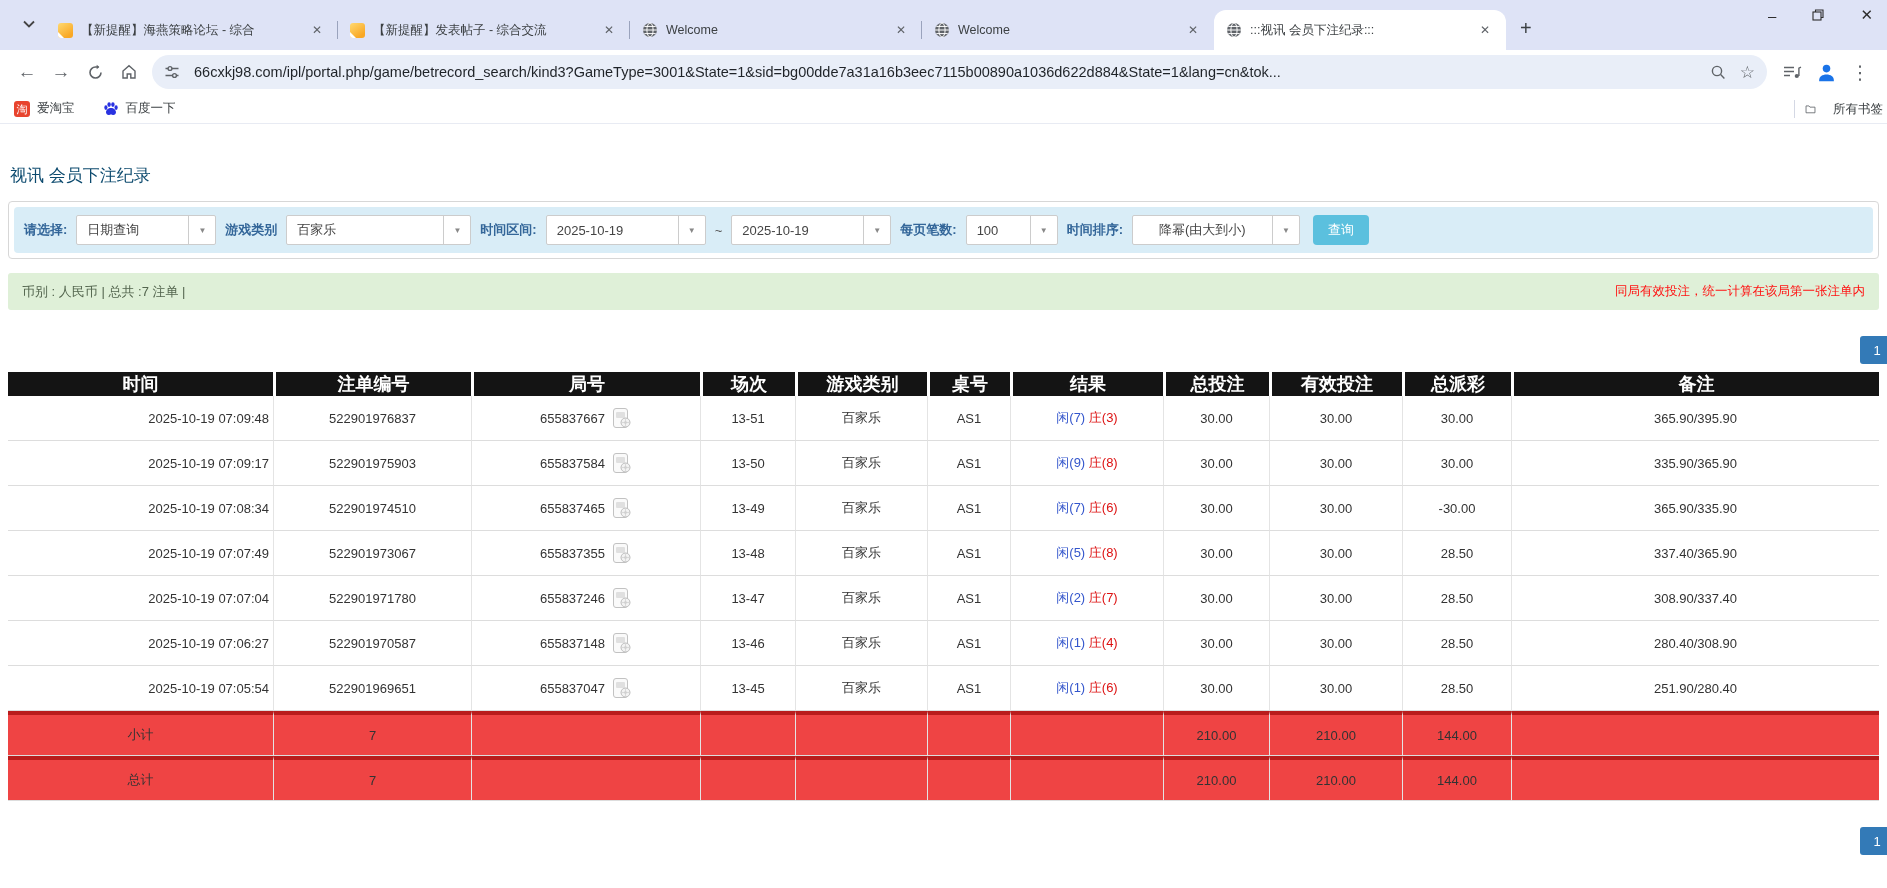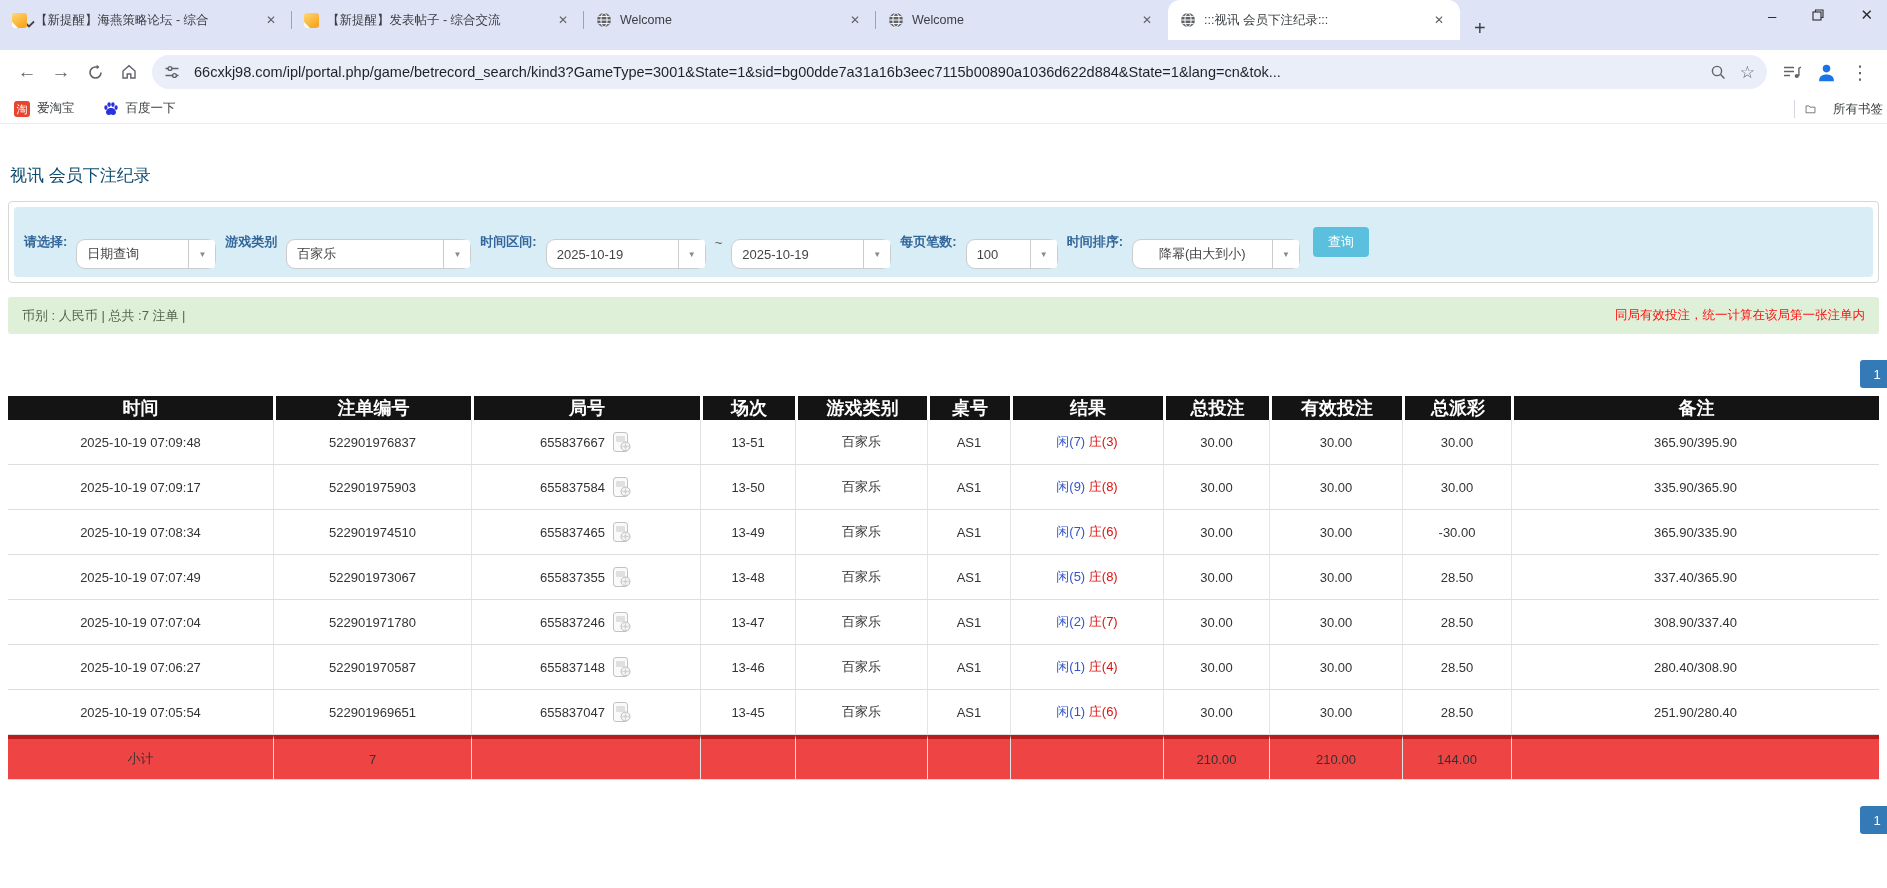--- a/index.html
+++ b/index.html
@@ -4,21 +4,21 @@
 <style>
   * { box-sizing: border-box; }
   html,body { margin:0; padding:0; }
   body {
     width:1887px; height:888px; overflow:hidden; background:#fff;
     font-family:"Liberation Sans", sans-serif; -webkit-font-smoothing:antialiased;
   }
   
   .tabstrip { height:50px; background:#dee3f6; position:relative; display:flex; align-items:flex-end; }
   .tab-search-btn { position:absolute; left:22px; top:15px; cursor:pointer; }
-  .tabs { display:flex; align-items:flex-start; height:100%; }
+  .tabs { display:flex; align-items:flex-end; height:100%; padding-left:46px; }
   .tab { width:292px; height:40px; display:flex; align-items:center; gap:8px; padding:0 12px;
          color:#3c4043; font-size:12.5px; position:relative; cursor:pointer; }
   .tab .sep { position:absolute; right:0; top:11px; width:1px; height:18px; background:#9aa3bd; }
   .tab.active { background:#fff; border-radius:12px 12px 0 0; z-index:2; }
   .tab-title { flex:1; white-space:nowrap; overflow:hidden; }
   .tab-close { font-size:12px; color:#5f6368; padding:1px 4px; border-radius:50%; flex:0 0 auto; }
   .note-fav { width:15px; height:15px; border-radius:3px; flex:0 0 auto; position:relative;
               background:linear-gradient(145deg,#ffd970 0%,#f9a825 80%); overflow:hidden; }
   .note-fav::after { content:''; position:absolute; left:0; bottom:0; border-style:solid;
               border-width:6px 0 0 6px; border-color:transparent transparent transparent #fff; }
@@ -46,22 +46,22 @@
 
   
   .page { padding:0 8px; }
   .page-title { margin:40px 0 14px 2px; font-size:17px; color:#0c4a6e; font-weight:400; }
 
   .filter-panel { border:1px solid #d7d7d7; border-radius:4px; padding:5px; }
   .filter-bar { background:#d9edf7; border-radius:4px; display:flex; align-items:center;
                 padding:8px 10px; gap:9px; font-size:13px; }
   .f-label { color:#336699; font-weight:700; white-space:nowrap; }
   .f-tilde { color:#555; }
-  .select { background:#fff; border:1px solid #ccc; border-radius:9px; height:30px;
-            display:flex; align-items:stretch; cursor:pointer;margin-top:24px; }
+  .select { background:#fff; border:1px solid #ccc; border-radius:2px; height:30px;
+            display:flex; align-items:stretch; cursor:pointer; }
   .select .val { display:flex; align-items:center; padding:0 10px; color:#444; flex:1; white-space:nowrap; overflow:hidden; }
   .select .arrow { width:27px; border-left:1px solid #ccc; display:flex; align-items:center;
                    justify-content:center; color:#888; font-size:8px; background:#fff; border-radius:0 3px 3px 0; }
   .w140{width:140px;} .w185{width:185px;} .w160{width:160px;} .w105{width:92px;} .w168{width:168px;padding-left:16px;}
   .search-btn { background:#5bc0de; color:#fff; border:none; border-radius:4px; height:30px;
                 padding:0 15px; font-size:13px; margin-left:4px; cursor:pointer; font-family:inherit; }
 
   .summary-bar { margin-top:14px; background:#dff0d8; border-radius:3px; height:37px; display:flex;
                  align-items:center; justify-content:space-between; padding:0 14px; font-size:13px; color:#53654e; }
   .summary-note { color:#ff1111; font-size:12.5px; }
@@ -70,21 +70,21 @@
   .pagi { position:absolute; left:1852px; top:0; width:34px; height:28px; background:#337ab7;
           color:#fff; font-size:13px; display:flex; align-items:center; justify-content:center;
           border-radius:3px; cursor:pointer; }
 
   table.bets { width:100%; border-collapse:separate; border-spacing:0; table-layout:fixed; margin-top:6px; }
   table.bets thead th { background:#141414; color:#fff; height:23px; font-size:18px; font-weight:700;
             border-left:3px solid #fff; padding:0; }
   table.bets thead th:first-child { border-left:none; }
   table.bets tbody td { height:45px; border-bottom:1px solid #ddd; border-left:1px solid #e4e4e4;
             text-align:center; font-size:13px; color:#333; padding:0 4px; overflow:hidden; }
-  table.bets tbody tr.data td:first-child { border-left:none; }
+  table.bets tbody tr.data td:first-child { border-left:none;text-align:right; }
   .round-cell { display:flex; align-items:center; justify-content:center; gap:7px; }
   .video-ico { display:flex; cursor:pointer; }
   .res-p { color:#3355cc; }
   .res-b { color:#dd1111; }
   .link-blue { color:#337ab7; cursor:pointer; }
   .neg { color:#e53935; }
   tr.sumrow td { background:#ef4444; color:#fff; height:27px; border:none; border-left:3px solid #fff;
             border-top:4px solid #b91c1c; text-align:center; font-size:13px; padding:0 4px; }
   tr.sumrow td:first-child { border-left:none; }
 </style>
@@ -501,19 +501,32 @@
         <td></td>
           <td></td>
           <td></td>
         <td></td>
           <td></td>
         <td>210.00</td>
         <td>210.00</td>
         <td>144.00</td>
         <td></td>
       </tr>
+      <tr class="sumrow">
+        <td>总计</td>
+        <td>7</td>
+        <td></td>
+          <td></td>
+          <td></td>
+        <td></td>
+          <td></td>
+        <td>210.00</td>
+        <td>210.00</td>
+        <td>144.00</td>
+        <td></td>
+      </tr>
     </tbody>
   </table>
 
   <div class="pagi-row">
     <span class="pagi">1</span>
   </div>
 </div>
 
 </body></html>

